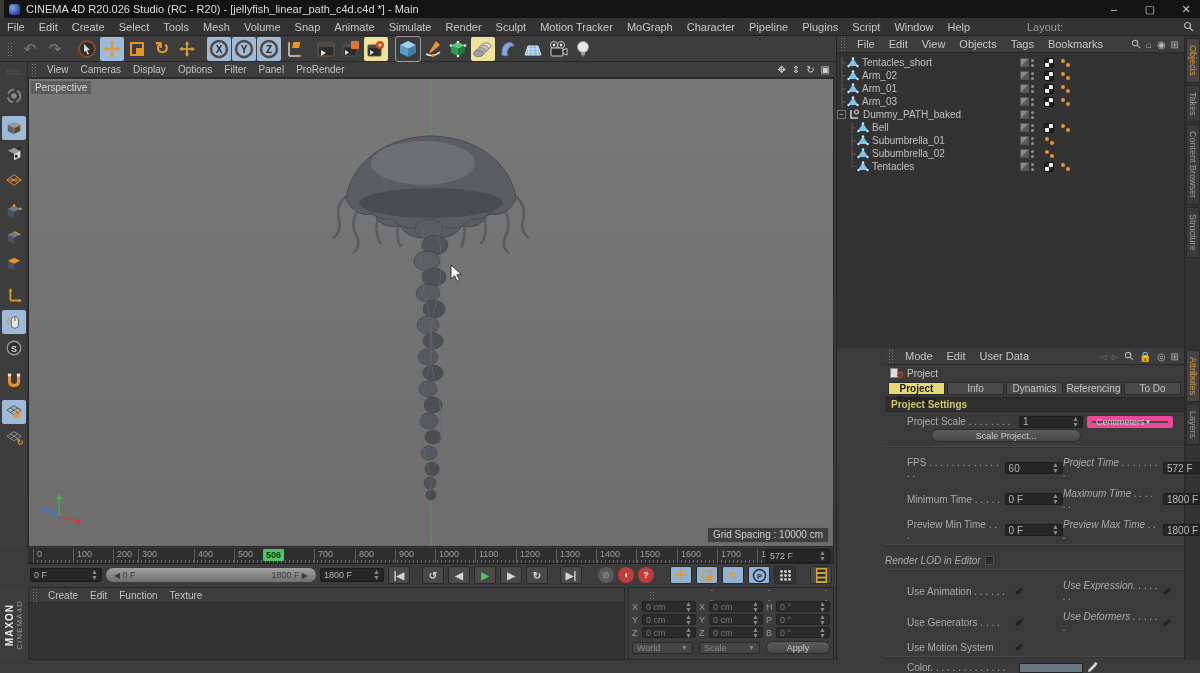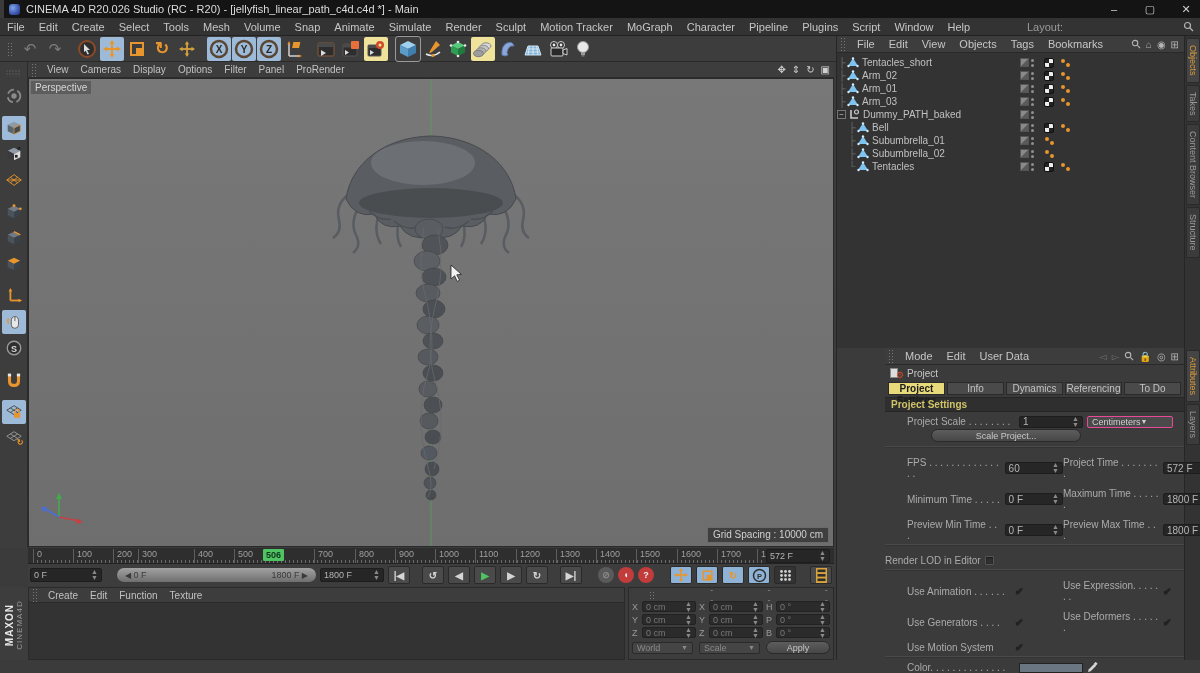--- a/index.html
+++ b/index.html
@@ -52,21 +52,21 @@
      background-image:repeating-linear-gradient(to right, #6a6a6a 0 1px, transparent 1px 4px);
      background-size:100% 3px; background-position:5px 12px; background-repeat:no-repeat; }
   .tick { position:absolute; top:1px; font-size:9px; color:#9f9f9f; border-left:1px solid #5e5e5e; padding-left:3px; height:14px; line-height:11px; }
   #marker { position:absolute; top:1px; height:12px; background:#4ec463; color:#11331a; font-size:9px; font-weight:bold; padding:0 3px; line-height:12px; border-radius:1px; }
   #framefield { position:absolute; right:4px; top:1px; width:64px; }
 
   #transport { position:absolute; left:28px; top:564px; width:806px; height:22px; background:#3d3d3d; display:flex; align-items:center; gap:4px; padding:0 2px; }
   .numfield { background:#262626; border:1px solid #1d1d1d; border-radius:2px; color:#b5b5b5; font-size:9px; height:14px; display:flex; align-items:center; padding:0 3px; gap:4px; }
   .numfield .val { flex:1; }
   .spin { color:#8a8a8a; font-size:7px; line-height:6px; text-align:center; }
-  #scrub { flex:1; height:14px; border-radius:7px; background:linear-gradient(#a2a2a2,#6f6f6f); display:flex; align-items:center; justify-content:space-between; padding:0 8px; font-size:9px; color:#3a3a3a;margin-left:11px; }
+  #scrub { flex:1; height:14px; border-radius:7px; background:linear-gradient(#a2a2a2,#6f6f6f); display:flex; align-items:center; justify-content:space-between; padding:0 8px; font-size:9px; color:#3a3a3a; }
   .tpbtn { width:22px; height:18px; background:#4a4a4a; border:1px solid #2a2a2a; border-radius:2px; display:flex; align-items:center; justify-content:center; color:#d5d5d5; font-size:10px; font-weight:bold; }
   .tpbtn.play { color:#4ec463; }
   .tpbtn.kf { background:#8fb3d6; }
   .rec { width:16px; height:16px; border-radius:50%; display:flex; align-items:center; justify-content:center; font-size:9px; font-weight:bold; color:#eee; }
 
   
   #brand { position:absolute; left:0; top:587px; width:28px; height:73px; background:#3d3d3d; overflow:hidden; }
   #brand .rot { position:absolute; left:-22px; top:28px; transform:rotate(-90deg); transform-origin:center; width:72px; text-align:center; }
   #brand .b1 { font-size:10px; font-weight:bold; color:#e8e8e8; letter-spacing:1px; }
   #brand .b2 { font-size:8px; color:#9a9a9a; letter-spacing:1px; }
@@ -120,26 +120,26 @@
   #amtabs { display:flex; gap:2px; padding:1px 3px 0 3px; }
   .atab { flex:1; text-align:center; background:#4a4a4a; border:1px solid #2a2a2a; color:#c2c2c2; height:13px; line-height:12px; font-size:10px; }
   .atab.active { background:#e8da7a; color:#1c1c1c; font-weight:bold; }
   #amtabs2 { display:flex; padding:1px 3px; }
   #amtabs2 .atab { flex:0 0 120px; }
   .section { background:#2f2f2f; color:#cfc469; font-weight:bold; padding:1px 6px; margin-top:2px; border-top:1px solid #262626; border-bottom:1px solid #262626; }
   .arow { display:flex; align-items:center; height:13px; padding-left:22px; gap:4px; }
   .arow .albl { width:108px; white-space:nowrap; overflow:hidden; }
   .afield { width:64px; background:#262626; border:1px solid #1d1d1d; border-radius:2px; color:#b5b5b5; height:12px; display:flex; align-items:center; padding:0 3px; gap:3px; }
   .afield .val { flex:1; }
-  .adrop { width:86px; background:#4a4a4a; border:1px solid #ec4899; border-radius:2px; color:#cfcfcf; height:12px; display:flex; align-items:center; padding:0 4px; font-size:9px; }
+  .adrop { width:86px; background:#4a4a4a; border:5px solid #ec4899; border-radius:2px; color:#cfcfcf; height:12px; display:flex; align-items:center; padding:0 4px; font-size:9px; }
   .adrop .car { font-size:7px; }
   .cols { display:flex;margin-top:9px; }
   .cols > div { display:flex; align-items:center; gap:4px; }
   .cols .c1 { width:178px; padding-left:22px; }
-  .cols .c1 .albl { width:104px; } .cols .c2 .albl { width:96px; }
+  .cols .c1 .albl { width:104px; } .cols .c2 .albl { width:96px;font-style:italic; }
   .check { font-size:10px; color:#1a1a1a; font-weight:bold; text-shadow:0 0 1px #111; color:#222; }
   .cbox { width:9px; height:9px; background:#303030; border:1px solid #555; border-radius:1px; box-shadow:inset 0 1px 2px #1a1a1a; }
   .hr { border-top:1px solid #4a4a4a; border-bottom:1px solid #333; margin:3px 0; }
   .tri { color:#9a9a9a; font-size:7px; width:8px; }
   .swatch { width:64px; height:10px; background:#6b7683; border:1px solid #222; }
   .amrows { margin-top:3px; }
 
   #statusbar { position:absolute; left:0; top:660px; width:1200px; height:13px; background:#333; border-top:1px solid #222; display:flex; align-items:center; font-size:9px; color:#a8a8a8; gap:4px; padding-left:3px; }
 
   svg { display:block; }

